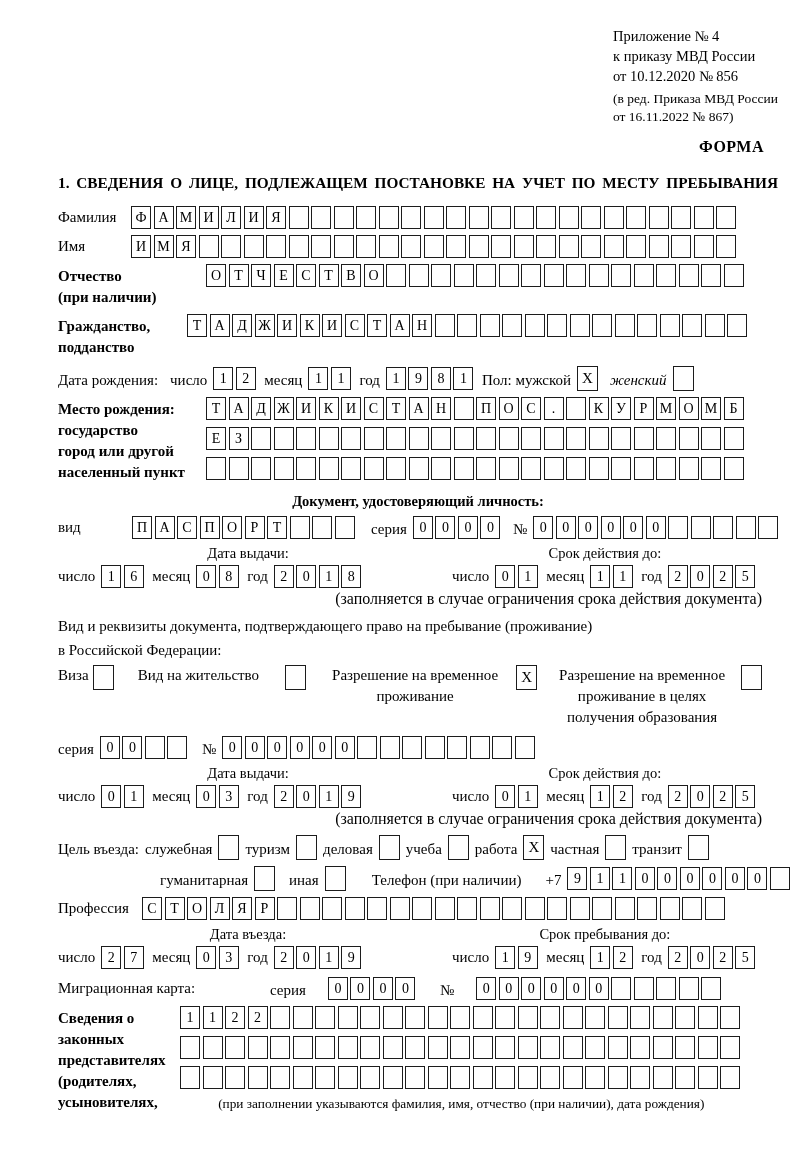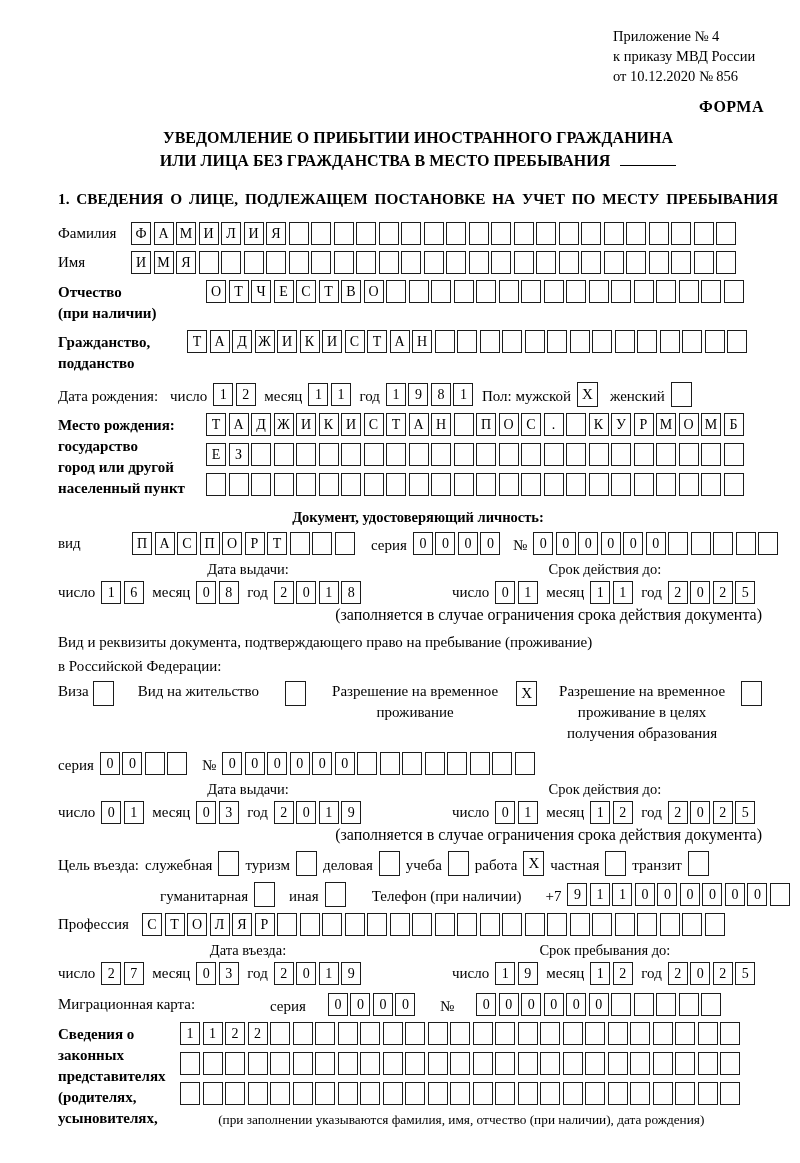--- a/index.html
+++ b/index.html
@@ -51,28 +51,28 @@
 </style>
 </head>
 <body>
 
 <div class="page">
 
   <div class="hdr-block">
     <div>Приложение № 4</div>
     <div>к приказу МВД России</div>
     <div>от 10.12.2020 № 856</div>
+    <div class="hdr-small">
+      <div>(в ред. Приказа МВД России</div>
+      <div>от 16.11.2022 № 867)</div>
+    </div>
   </div>
 
   <div class="forma">ФОРМА</div>
 
-  <div class="title">
-    <div>УВЕДОМЛЕНИЕ О ПРИБЫТИИ ИНОСТРАННОГО ГРАЖДАНИНА</div>
-    <div><span>ИЛИ ЛИЦА БЕЗ ГРАЖДАНСТВА В МЕСТО ПРЕБЫВАНИЯ</span><span class="title-underline"></span></div>
-  </div>
 
   <div class="section-heading">1. СВЕДЕНИЯ О ЛИЦЕ, ПОДЛЕЖАЩЕМ ПОСТАНОВКЕ НА УЧЕТ ПО МЕСТУ ПРЕБЫВАНИЯ</div>
 
   <div class="row">
     <span class="lbl w73">Фамилия</span>
     <span class="cells">
         <span class="cell">Ф</span>
         <span class="cell">А</span>
         <span class="cell">М</span>
         <span class="cell">И</span>
@@ -216,21 +216,21 @@
       </span>
     <span class="sub-lbl">год</span>
     <span class="cells">
         <span class="cell">1</span>
         <span class="cell">9</span>
         <span class="cell">8</span>
         <span class="cell">1</span>
       </span>
     <span class="sub-lbl">Пол: мужской</span>
     <span class="checkbox">X</span>
-    <span class="sub-lbl" style="margin-left:12px;">женский</span>
+    <span class="sub-lbl" style="margin-left:12px;font-style:italic;">женский</span>
     <span class="checkbox"></span>
   </div>
 
   <div class="row">
     <div class="lbl-block w148">
       <div>Место рождения:</div>
       <div>государство</div>
       <div>город или другой</div>
       <div>населенный пункт</div>
     </div>

